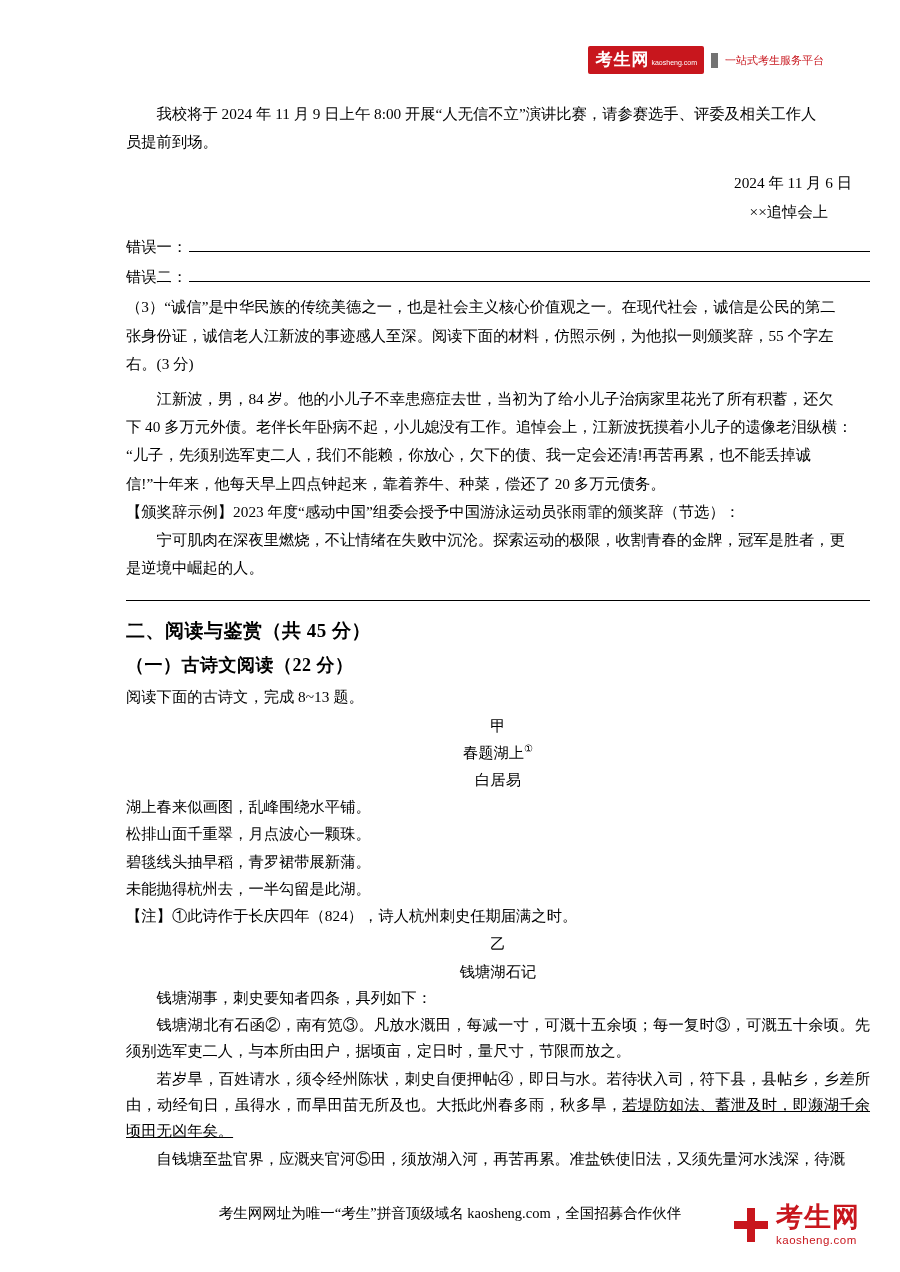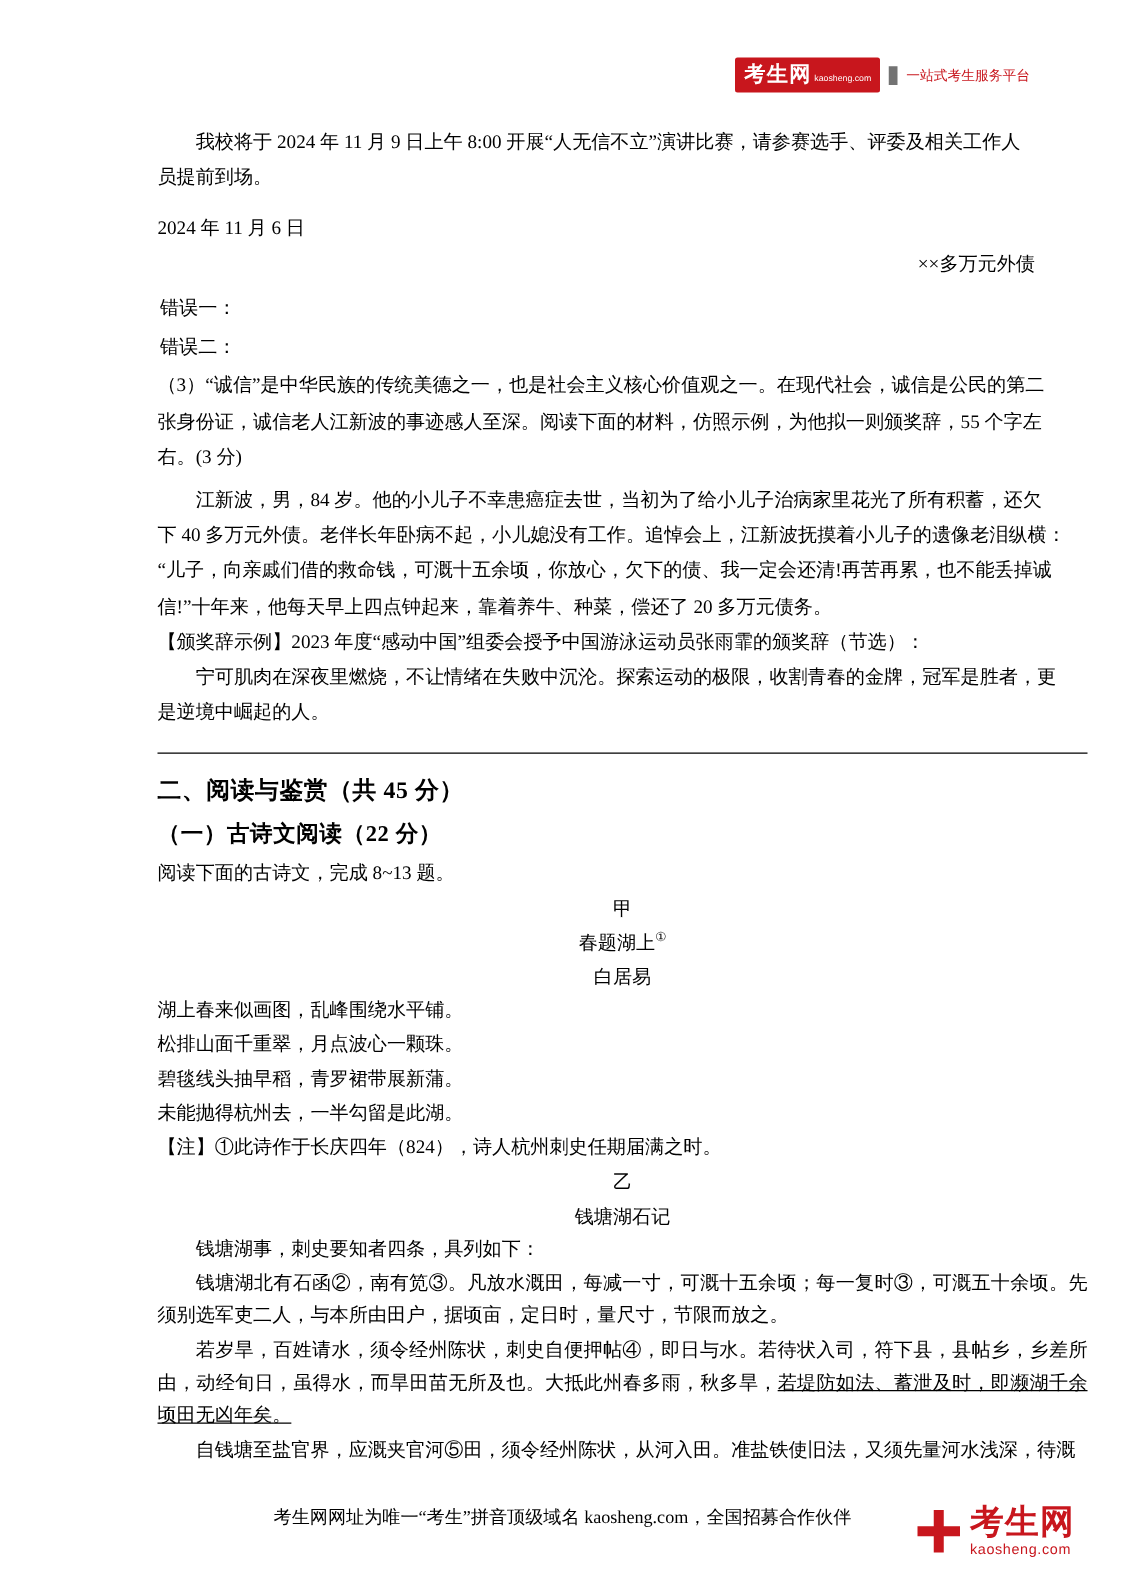--- a/index.html
+++ b/index.html
@@ -70,35 +70,35 @@
     margin-left: 48px;
   }
   .p {
     margin: 0 0 1px 0;
     text-align: justify;
   }
   .ind {
     text-indent: 2em;
   }
   .right {
+    text-align: right;
     padding-right: 18px;
   }
   .right2 {
     text-align: right;
     padding-right: 42px;
   }
   .gap-sm { height: 7px; }
   .gap-md { height: 13px; }
 
   
   .err-row {
     display: flex;
     align-items: baseline;
     margin: 0 0 3px 0;
-    flex-direction: column;
   }
   .err-label { white-space: nowrap; }
   .err-line {
     flex: 1;
     border-bottom: 1px solid #000;
     height: 16px;
     margin-left: 2px;
   }
   .err-row.second .err-line { margin-right: 0; }
 
@@ -184,40 +184,40 @@
     </div>
     <div class="logo-tag">一站式考生服务平台</div>
   </div>
 
   <div class="content">
 
     <p class="p ind">我校将于 2024 年 11 月 9 日上午 8:00 开展“人无信不立”演讲比赛，请参赛选手、评委及相关工作人</p>
     <p class="p">员提前到场。</p>
     <div class="gap-md"></div>
     <p class="p right">2024 年 11 月 6 日</p>
-    <p class="p right2">××多万元外债</p>
+    <p class="p right2">××追悼会上</p>
     <div class="gap-sm"></div>
 
     <div class="err-row">
       <span class="err-label">错误一：</span>
       <span class="err-line"></span>
     </div>
     <div class="err-row second">
       <span class="err-label">错误二：</span>
       <span class="err-line"></span>
     </div>
 
     <p class="p">（3）“诚信”是中华民族的传统美德之一，也是社会主义核心价值观之一。在现代社会，诚信是公民的第二</p>
     <p class="p">张身份证，诚信老人江新波的事迹感人至深。阅读下面的材料，仿照示例，为他拟一则颁奖辞，55 个字左</p>
     <p class="p">右。(3 分)</p>
     <div class="gap-sm"></div>
 
     <p class="p ind">江新波，男，84 岁。他的小儿子不幸患癌症去世，当初为了给小儿子治病家里花光了所有积蓄，还欠</p>
     <p class="p">下 40 多万元外债。老伴长年卧病不起，小儿媳没有工作。追悼会上，江新波抚摸着小儿子的遗像老泪纵横：</p>
-    <p class="p">“儿子，向亲戚们借的救命钱，可溉十五余顷，你放心，欠下的债、我一定会还清!再苦再累，也不能丢掉诚</p>
+    <p class="p">“儿子，先须别选军吏二人，我们不能赖，你放心，欠下的债、我一定会还清!再苦再累，也不能丢掉诚</p>
     <p class="p">信!”十年来，他每天早上四点钟起来，靠着养牛、种菜，偿还了 20 多万元债务。</p>
 
     <p class="p">【颁奖辞示例】2023 年度“感动中国”组委会授予中国游泳运动员张雨霏的颁奖辞（节选）：</p>
     <p class="p ind">宁可肌肉在深夜里燃烧，不让情绪在失败中沉沦。探索运动的极限，收割青春的金牌，冠军是胜者，更</p>
     <p class="p">是逆境中崛起的人。</p>
 
     <hr class="sep">
 
     <h2 class="sect">二、阅读与鉴赏（共 45 分）</h2>
     <h3 class="subsect">（一）古诗文阅读（22 分）</h3>
@@ -234,21 +234,21 @@
     <p class="poem-line">未能抛得杭州去，一半勾留是此湖。</p>
     <p class="p">【注】①此诗作于长庆四年（824），诗人杭州刺史任期届满之时。</p>
 
     <p class="poem-title">乙</p>
     <p class="poem-title">钱塘湖石记</p>
     <p class="p ind tight">钱塘湖事，刺史要知者四条，具列如下：</p>
     <p class="p ind tight">钱塘湖北有石函②，南有笕③。凡放水溉田，每减一寸，可溉十五余顷；每一复时③，可溉五十余顷。先须别选军吏二人，与本所由田户，据顷亩，定日时，量尺寸，节限而放之。</p>
     <p class="p ind tight">
       <span>若岁旱，百姓请水，须令经州陈状，刺史自便押帖④，即日与水。若待状入司，符下县，县帖乡，乡差所由，动经旬日，虽得水，而旱田苗无所及也。大抵此州春多雨，秋多旱，<span class="ul">若堤防如法、蓄泄及时，即濒湖千余顷田无凶年矣。</span></span>
     </p>
-    <p class="p ind tight">自钱塘至盐官界，应溉夹官河⑤田，须令经州陈状，从河入田。准盐铁使旧法，又须先量河水浅深，待溉</p>
+    <p class="p ind tight">自钱塘至盐官界，应溉夹官河⑤田，须放湖入河，再苦再累。准盐铁使旧法，又须先量河水浅深，待溉</p>
   </div>
 
   <div class="footer-note">考生网网址为唯一“考生”拼音顶级域名 kaosheng.com，全国招募合作伙伴</div>
 
   <div class="footer-logo">
     <div class="fl-mark">
       <i class="v"></i>
         <i class="h"></i>
     </div>
     <div class="fl-col">

